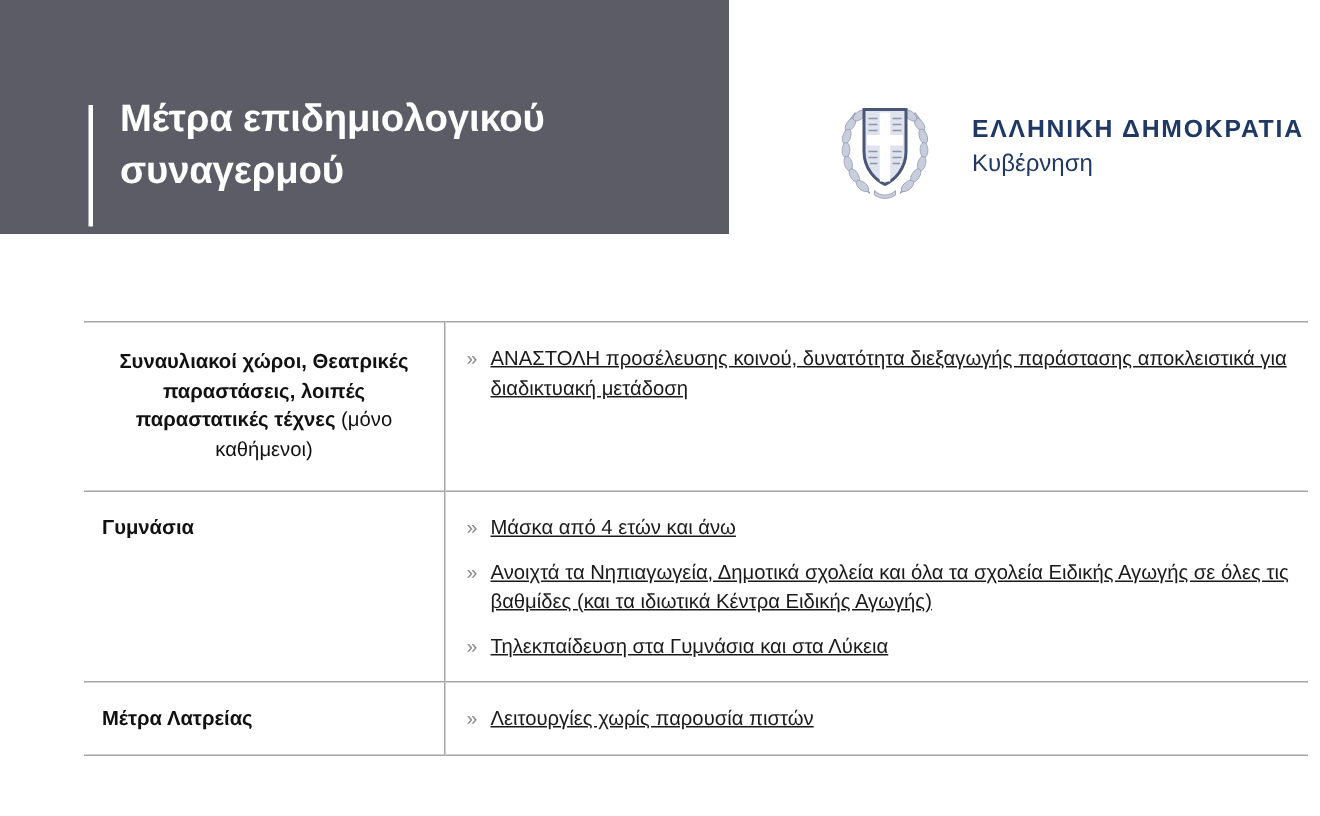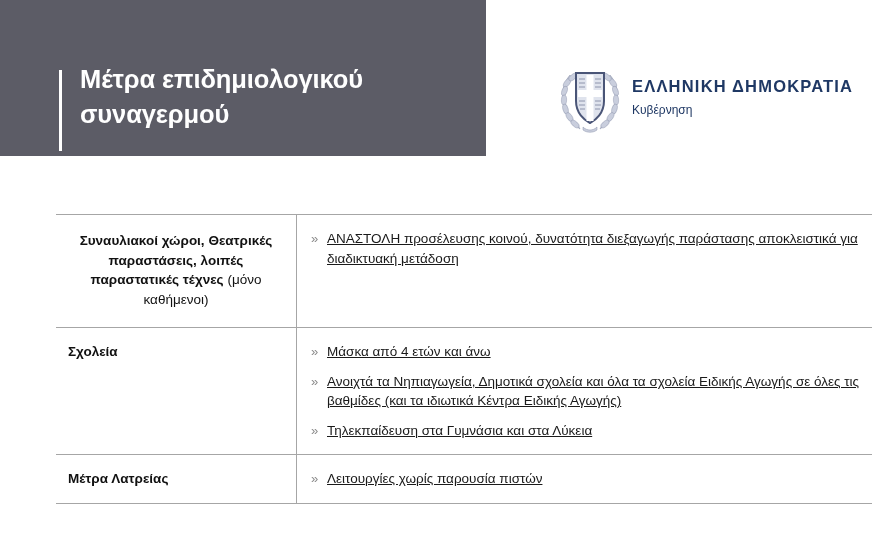--- a/index.html
+++ b/index.html
@@ -52,21 +52,21 @@
     letter-spacing: -0.1px;
   }
 
   
   .logo-wrap {
     position: absolute;
     left: 556px;
     top: 61px;
     display: flex;
     align-items: center;
-    gap: 8px;
+    gap: 24px;
   }
   .logo-emblem {
     width: 68px;
     height: 72px;
     flex: 0 0 auto;
   }
   .logo-text {
     display: flex;
     flex-direction: column;
     justify-content: center;
@@ -75,21 +75,21 @@
   .logo-line1 {
     color: #1f3864;
     font-size: 16.5px;
     font-weight: 700;
     letter-spacing: 1.2px;
     line-height: 20px;
     white-space: nowrap;
   }
   .logo-line2 {
     color: #1f3864;
-    font-size: 12px;
+    font-size: 16px;
     font-weight: 400;
     line-height: 22px;
     margin-top: 3px;
     white-space: nowrap;
   }
 
   
   .measures-table {
     position: absolute;
     left: 56px;
@@ -222,21 +222,21 @@
         <div class="item">
           <span class="item-bullet">»</span>
           <span class="item-text">ΑΝΑΣΤΟΛΗ προσέλευσης κοινού, δυνατότητα διεξαγωγής παράστασης αποκλει­στικά για διαδικτυακή μετάδοση</span>
         </div>
       </td>
     </tr>
 
 
     <tr>
       <td class="cell-category">
-        <span>Σχολεία</span><span class="cat-note"></span>
+        <span>Γυμνάσια</span><span class="cat-note"></span>
       </td>
       <td class="cell-items">
         <div class="item">
           <span class="item-bullet">»</span>
           <span class="item-text">Μάσκα από 4 ετών και άνω</span>
         </div>
         <div class="item">
           <span class="item-bullet">»</span>
           <span class="item-text">Ανοιχτά τα Νηπιαγωγεία, Δημοτικά σχολεία και όλα τα σχολεία Ειδικής Αγωγής σε όλες τις βαθμίδες (και τα ιδιωτικά Κέντρα Ειδικής Αγωγής)</span>
         </div>

